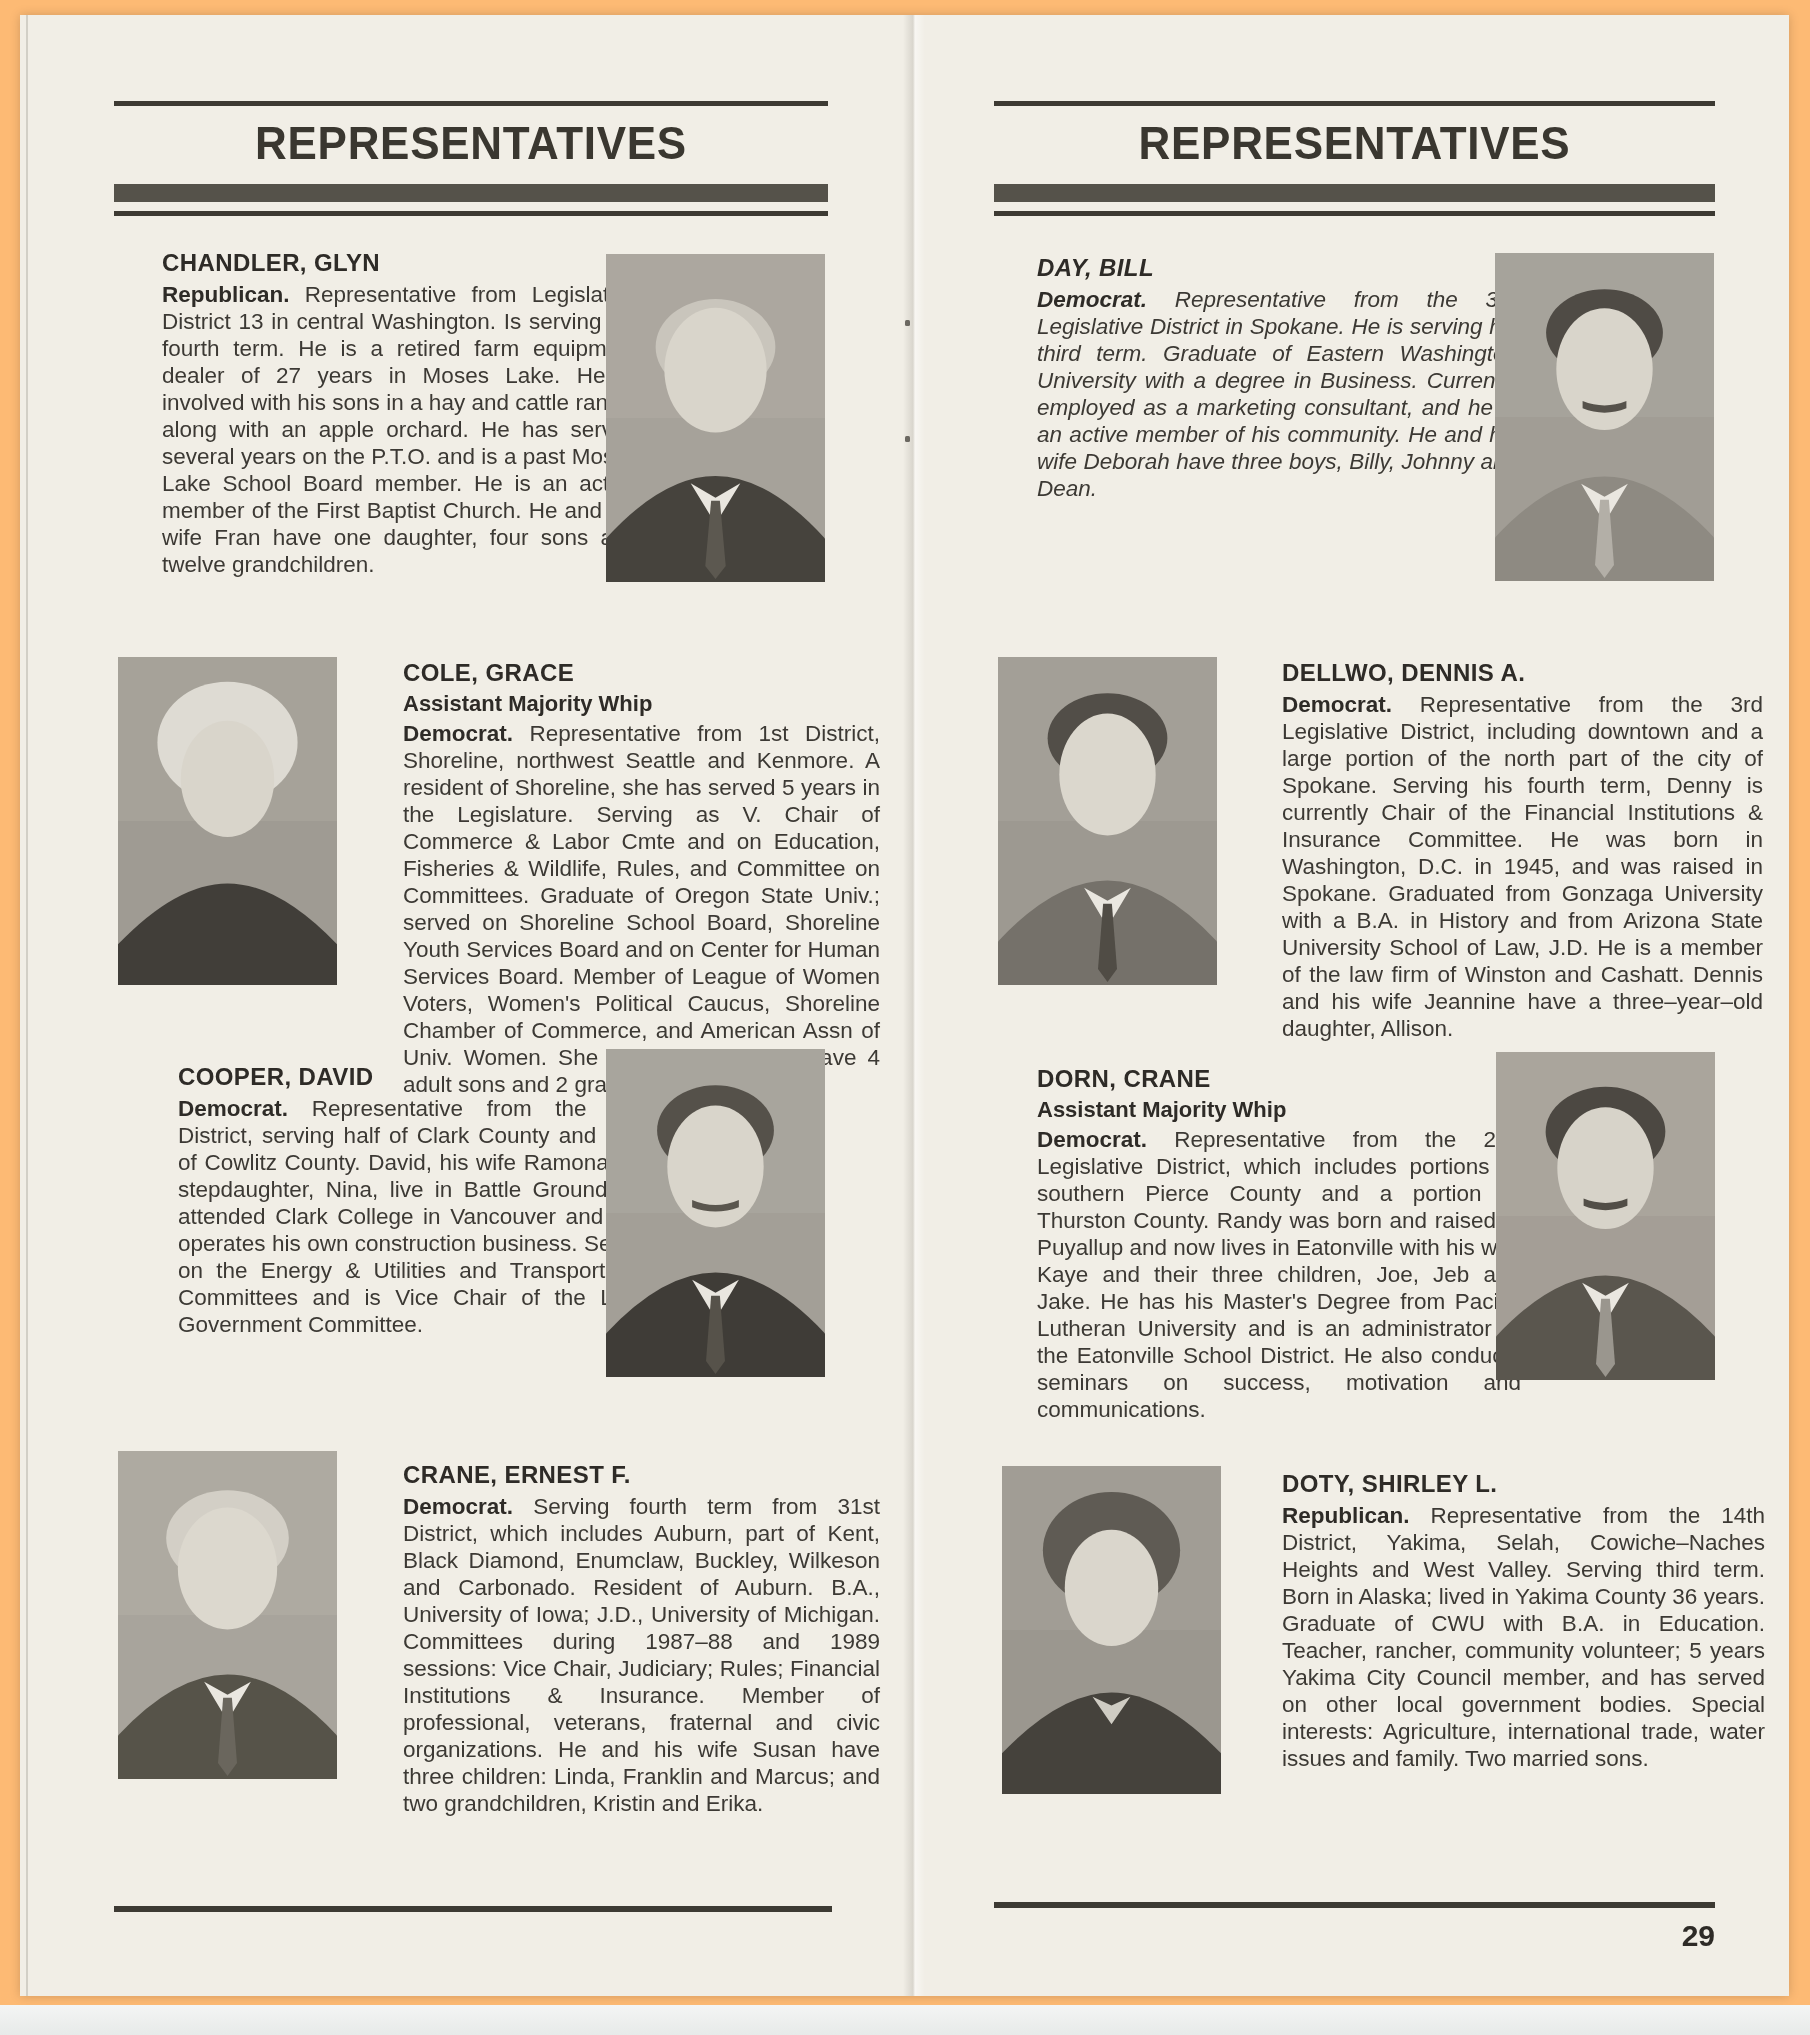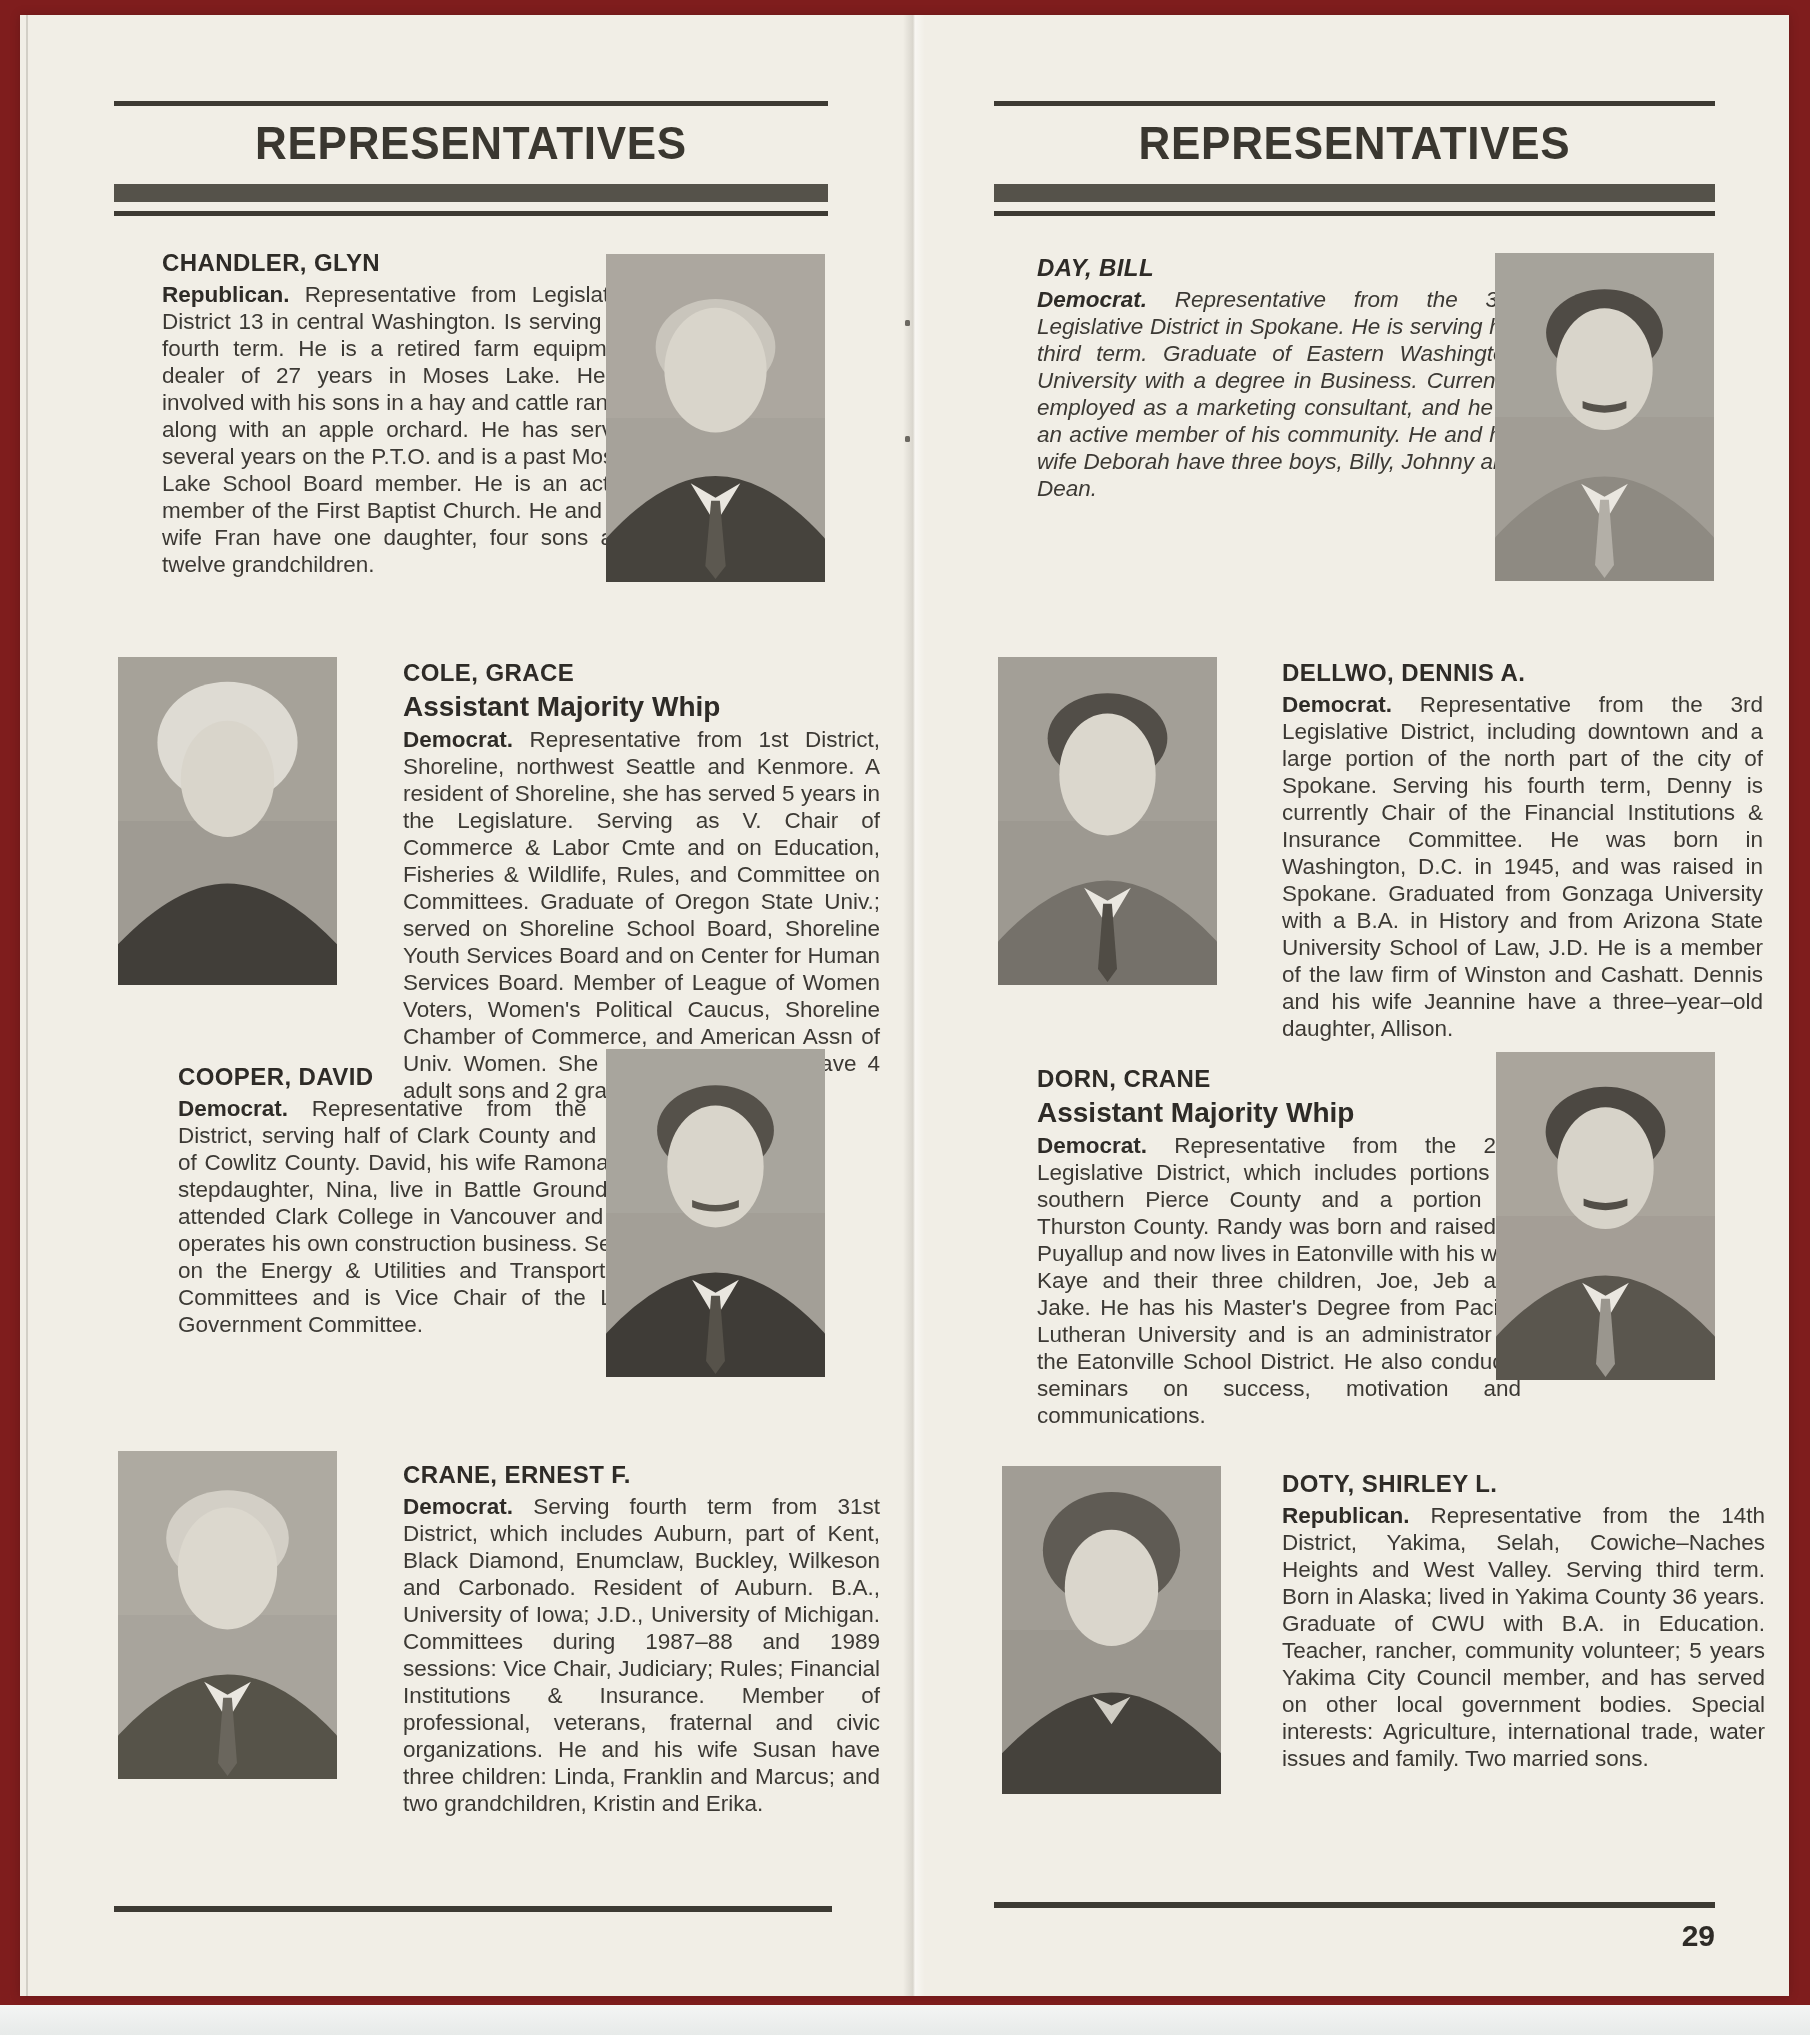--- a/index.html
+++ b/index.html
@@ -1,16 +1,16 @@
 <!DOCTYPE html>
 <html style="font-size:11.6px"><head>
 <meta charset="utf-8">
 <style>
   html,body{margin:0;padding:0;background:#ffffff;}
-  #screen{position:relative;width:1811px;height:2035px;background:#7f1d1d;overflow:hidden;
+  #screen{position:relative;width:1811px;height:2035px;background:#fdba74;overflow:hidden;
           font-family:"Liberation Sans","DejaVu Sans",sans-serif;color:#3a3733;}
   
   #paper{position:absolute;left:20px;top:14.5px;width:1769px;height:1981px;
          background:#f1eee6;box-shadow:0 0 10px rgba(0,0,0,.18);}
   #paper:before{content:"";position:absolute;left:5.8px;top:0;bottom:0;width:2.2px;
          background:rgba(120,115,105,.25);}
   #fold{position:absolute;left:883px;top:0;width:22px;height:1981px;
         background:linear-gradient(90deg,rgba(0,0,0,0) 0%,rgba(90,85,75,.16) 45%,rgba(255,255,255,.5) 55%,rgba(0,0,0,0) 100%);}
   .staple{position:absolute;left:885px;width:5px;height:6.5px;background:#4c4942;border-radius:1.5px;opacity:.8;}
   #scan-bottom{position:absolute;left:0;bottom:0;width:100%;height:30px;
@@ -29,21 +29,21 @@
   .hdr .rule-b{margin-top:9.4px;}
   .hdr-title{text-align:center;font-size:44px;font-weight:700;letter-spacing:0.7px;
              color:#3a3730;padding:11.6px 0 7.3px 0;transform:scaleY(1.04);}
 
   
   .entry{position:absolute;}
   .photo{position:absolute;width:219px;height:328px;overflow:hidden;}
   .photo svg{display:block;width:100%;height:100%;}
   .bio{position:absolute;margin-left:48px;}
   .bio h3{margin:0 0 4.4px 0;font-size:24px;font-weight:700;color:#2e2b27;letter-spacing:0.4px;}
-  .bio h4{margin:0 0 2.9px 0;font-size:28px;font-weight:700;color:#2e2b27;}
+  .bio h4{margin:0 0 2.9px 0;font-size:22px;font-weight:700;color:#2e2b27;}
   .bio p{margin:0;font-size:22.5px;line-height:27px;text-align:justify;color:#3c3934;}
   .bio p b{color:#2e2b27;}
 
   
   .e-chandler .bio{left:94px;top:234px;width:476px;}
   .e-chandler .photo{left:586px;top:239px;}
   .e-cole .bio{left:335px;top:644px;width:477px;}
   .e-cole .photo{left:98px;top:642px;}
   .e-cooper .bio{left:110px;top:1048px;width:476px;}
   .e-cooper .photo{left:586px;top:1034px;}

